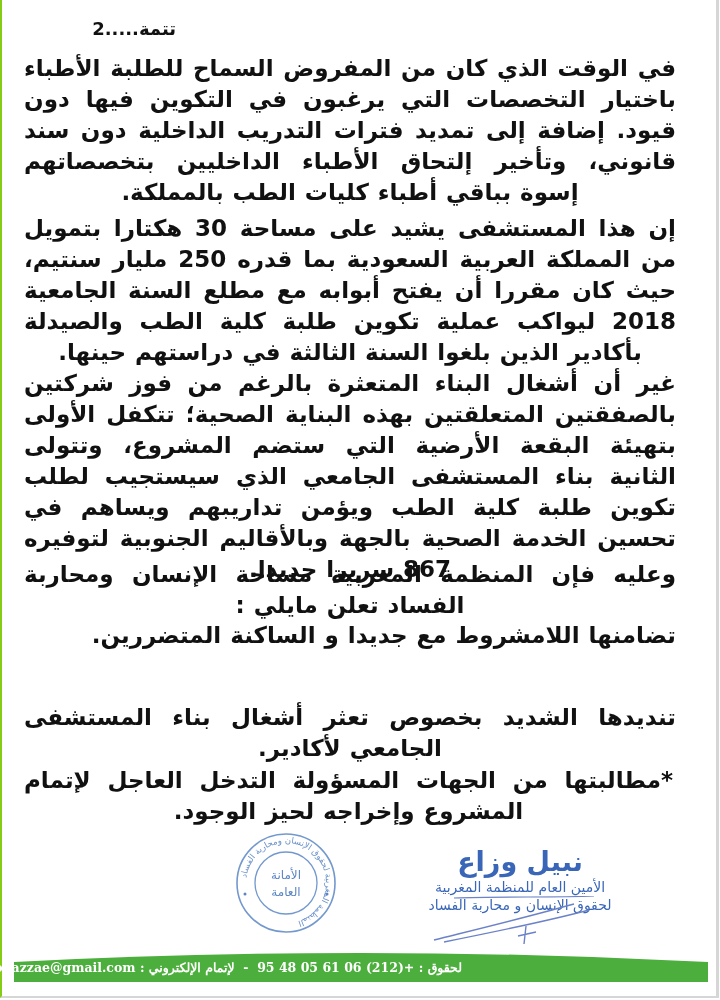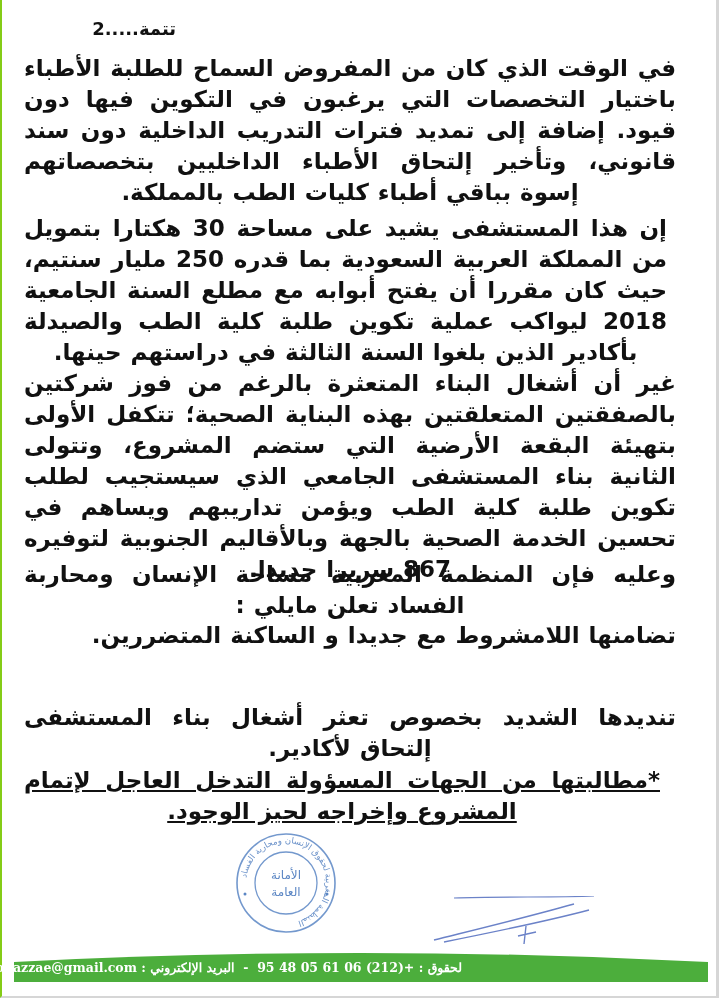--- a/index.html
+++ b/index.html
@@ -15,26 +15,26 @@
   }
   .cont {
     position: absolute; top: 18px; right: 540px; direction: rtl; white-space: nowrap;
     font-family: "DejaVu Sans", sans-serif; font-weight: bold; font-size: 18px; color: #111;
   }
   .para {
     text-align: justify; text-align-last: center; font-size: 23px; line-height: 31px; margin: 0;
     word-spacing: 1px;
   }
   .p1 { position: absolute; top: 53px; right: 0; left: 0; }
-  .p2 { position: absolute; top: 213px; right: 9px; left: 0; }
+  .p2 { position: absolute; top: 213px; right: 0; left: 0; }
   .p3 { position: absolute; top: 368px; right: 0; left: 0; }
   .p4 { position: absolute; top: 559px; right: 0; left: 0; }
   .p5 { position: absolute; top: 620px; right: 0; left: 0; text-align-last: right; }
   .p6 { position: absolute; top: 702px; right: 0; left: 0; }
-  .p7 { position: absolute; top: 765px; right: 16px; left: 0; text-decoration: underline; }
+  .p7 { position: absolute; top: 765px; right: 3px; left: 0; }
 
   .stamp {
     position: absolute; left: 232px; top: 832px; width: 104px; height: 102px;
   }
   .signature {
     position: absolute; left: 372px; top: 846px; width: 292px; height: 100px;
     direction: rtl; text-align: center; color: #3a66b8; font-family: "DejaVu Sans", sans-serif;
   }
   .sig-name { font-size: 27px; font-weight: bold; line-height: 32px; letter-spacing: 2px; }
   .sig-title { font-size: 14px; line-height: 18px; }
@@ -54,49 +54,52 @@
 <div class="page">
 
   <div class="cont">تتمة.....2</div>
 
   <div class="doc">
     <p class="para p1">في الوقت الذي كان من المفروض السماح للطلبة الأطباء باختيار التخصصات التي يرغبون في التكوين فيها دون قيود. إضافة إلى تمديد فترات التدريب الداخلية دون سند قانوني، وتأخير إلتحاق الأطباء الداخليين بتخصصاتهم إسوة بباقي أطباء كليات الطب بالمملكة.</p>
     <p class="para p2">إن هذا المستشفى يشيد على مساحة 30 هكتارا بتمويل من المملكة العربية السعودية بما قدره 250 مليار سنتيم، حيث كان مقررا أن يفتح أبوابه مع مطلع السنة الجامعية 2018 ليواكب عملية تكوين طلبة كلية الطب والصيدلة بأكادير الذين بلغوا السنة الثالثة في دراستهم حينها.</p>
     <p class="para p3">غير أن أشغال البناء المتعثرة بالرغم من فوز شركتين بالصفقتين المتعلقتين بهذه البناية الصحية؛ تتكفل الأولى بتهيئة البقعة الأرضية التي ستضم المشروع، وتتولى الثانية بناء المستشفى الجامعي الذي سيستجيب لطلب تكوين طلبة كلية الطب ويؤمن تداريبهم ويساهم في تحسين الخدمة الصحية بالجهة وبالأقاليم الجنوبية لتوفيره 867 سريرا جديدا.</p>
     <p class="para p4">وعليه فإن المنظمة المغربية مساحة الإنسان ومحاربة الفساد تعلن مايلي :</p>
     <p class="para p5">تضامنها اللامشروط مع جديدا و الساكنة المتضررين.</p>
-    <p class="para p6">تنديدها الشديد بخصوص تعثر أشغال بناء المستشفى إلتحاق لأكادير.</p>
+    <p class="para p6">تنديدها الشديد بخصوص تعثر أشغال بناء المستشفى الجامعي لأكادير.</p>
     <p class="para p7">*مطالبتها من الجهات المسؤولة التدخل العاجل لإتمام المشروع وإخراجه لحيز الوجود.</p>
   </div>
 
   <svg class="stamp" viewBox="0 0 104 102">
     <defs>
       <path id="ringPath" d="M52,51 m-40,0 a40,40 0 1,1 80,0 a40,40 0 1,1 -80,0"></path>
     </defs>
     <circle cx="52" cy="51" r="49" fill="none" stroke="#5b86c4" stroke-width="1.6" opacity="0.85"></circle>
     <circle cx="52" cy="51" r="31" fill="none" stroke="#5b86c4" stroke-width="1.3" opacity="0.85"></circle>
     <text font-family="DejaVu Sans, sans-serif" font-size="8.5" fill="#5b86c4" opacity="0.9">
       <textPath href="#ringPath" startOffset="2%">المنظمة المغربية لحقوق الإنسان ومحاربة الفساد</textPath>
     </text>
     <circle cx="11" cy="62" r="1.5" fill="#5b86c4"></circle>
     <circle cx="93" cy="62" r="1.5" fill="#5b86c4"></circle>
     <text x="52" y="47" text-anchor="middle" font-family="DejaVu Sans, sans-serif" font-size="12" fill="#5b86c4">الأمانة</text>
     <text x="52" y="64" text-anchor="middle" font-family="DejaVu Sans, sans-serif" font-size="12" fill="#5b86c4">العامة</text>
   </svg>
 
   <div class="signature">
+    <div class="sig-name">نبيل وزاع</div>
+    <div class="sig-title">الأمين العام للمنظمة المغربية</div>
+    <div class="sig-title">لحقوق الإنسان و محاربة الفساد</div>
     <svg class="sig-scribble" viewBox="0 0 200 50">
       <path d="M20,44 C60,34 110,22 160,8 M30,46 C80,36 130,26 175,14 M112,30 L110,48 M104,40 L122,36" fill="none" stroke="#6b82c8" stroke-width="1.4"></path>
       <path d="M40,2 C90,0 140,2 180,0" fill="none" stroke="#6b82c8" stroke-width="1.2"></path>
     </svg>
   </div>
 
   <svg class="footer-band" viewBox="0 0 702 36" preserveAspectRatio="none">
     <path d="M4,12 Q351,-6 698,12 L698,32 L4,32 Z" fill="#4cae3c"></path>
   </svg>
   <div class="footer-text">
     <span>لحقوق :</span>
     <span dir="ltr">95 48 05 61 06 (212)+</span>
     &nbsp;<span>-</span>&nbsp;
-    <span>البريد الإلكتروني :</span>
+    <span>لإتمام الإلكتروني :</span>
     <span dir="ltr">nabilouazzae@gmail.com</span>
   </div>
 </div>
 
 </body></html>

